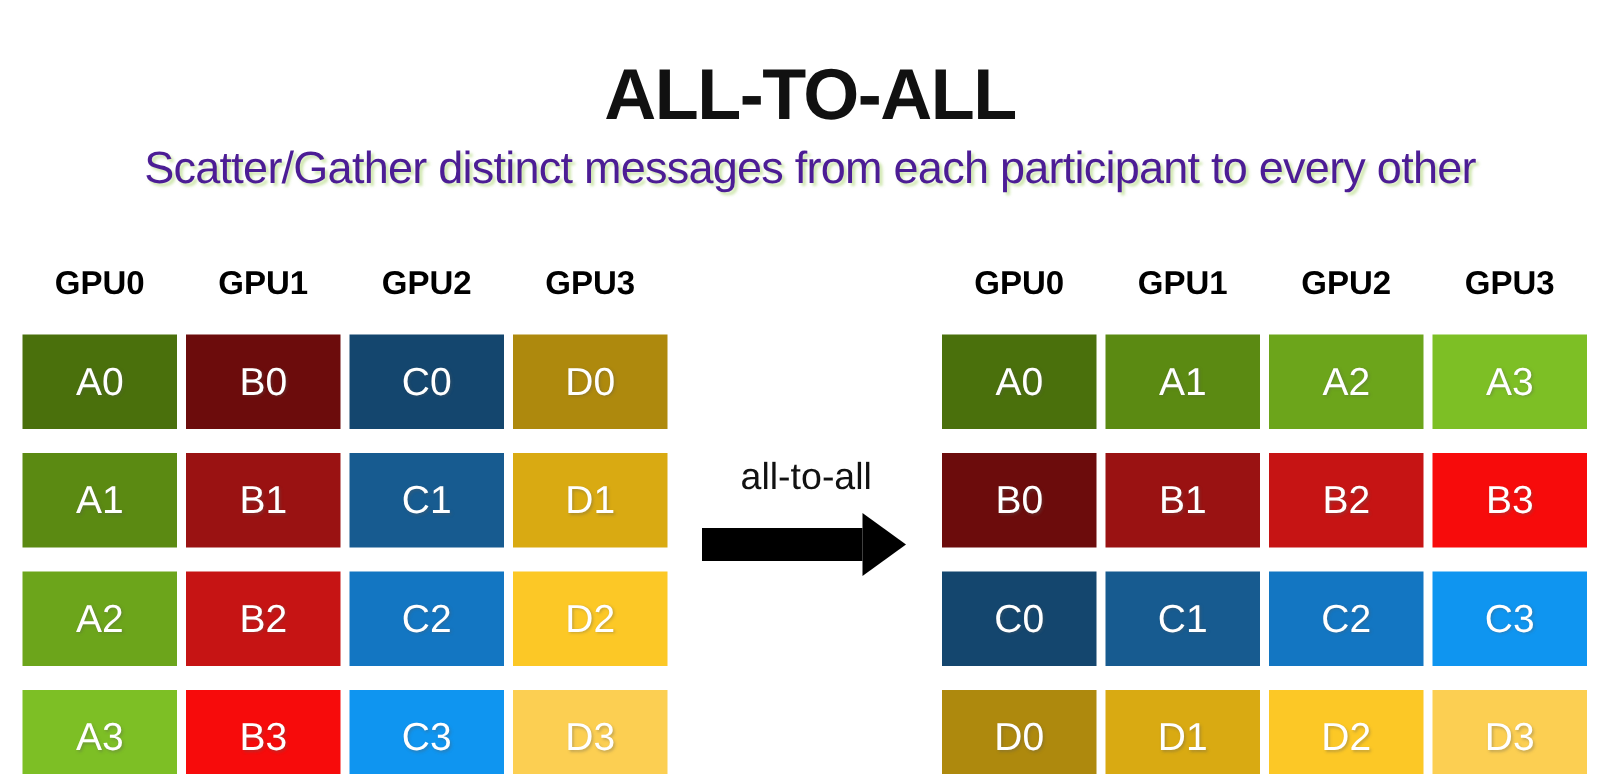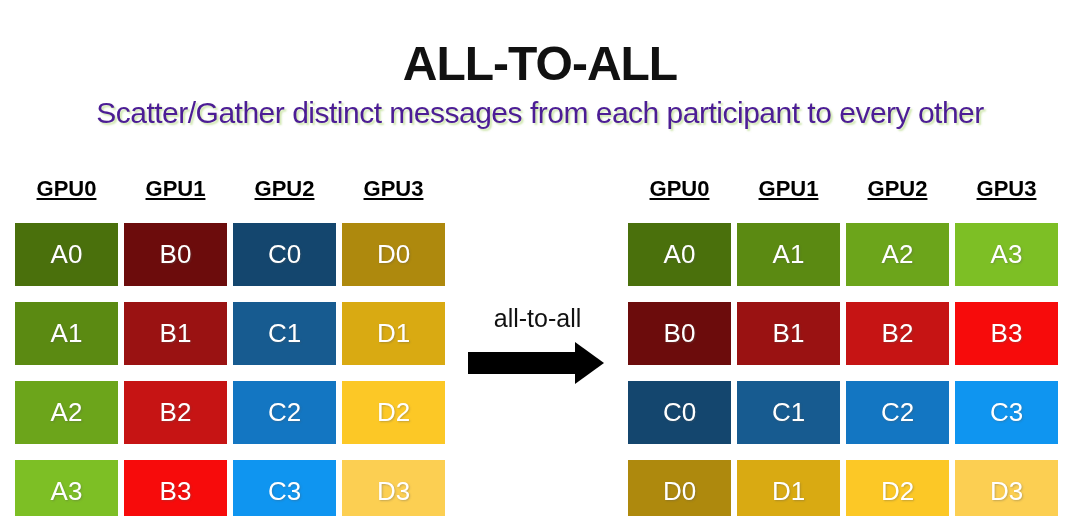--- a/index.html
+++ b/index.html
@@ -44,21 +44,20 @@
     column-gap: 6px;
     height: 22px;
     margin-bottom: 23px;
   }
   .col-header {
     text-align: center;
     font-size: 22px;
     font-weight: 700;
     color: #000000;
     line-height: 22px;
-    text-decoration: underline;
   }
   .cells {
     display: grid;
     grid-template-columns: repeat(4, 103px);
     grid-auto-rows: 63px;
     gap: 16px 6px;
   }
   .cell {
     display: flex;
     align-items: center;

